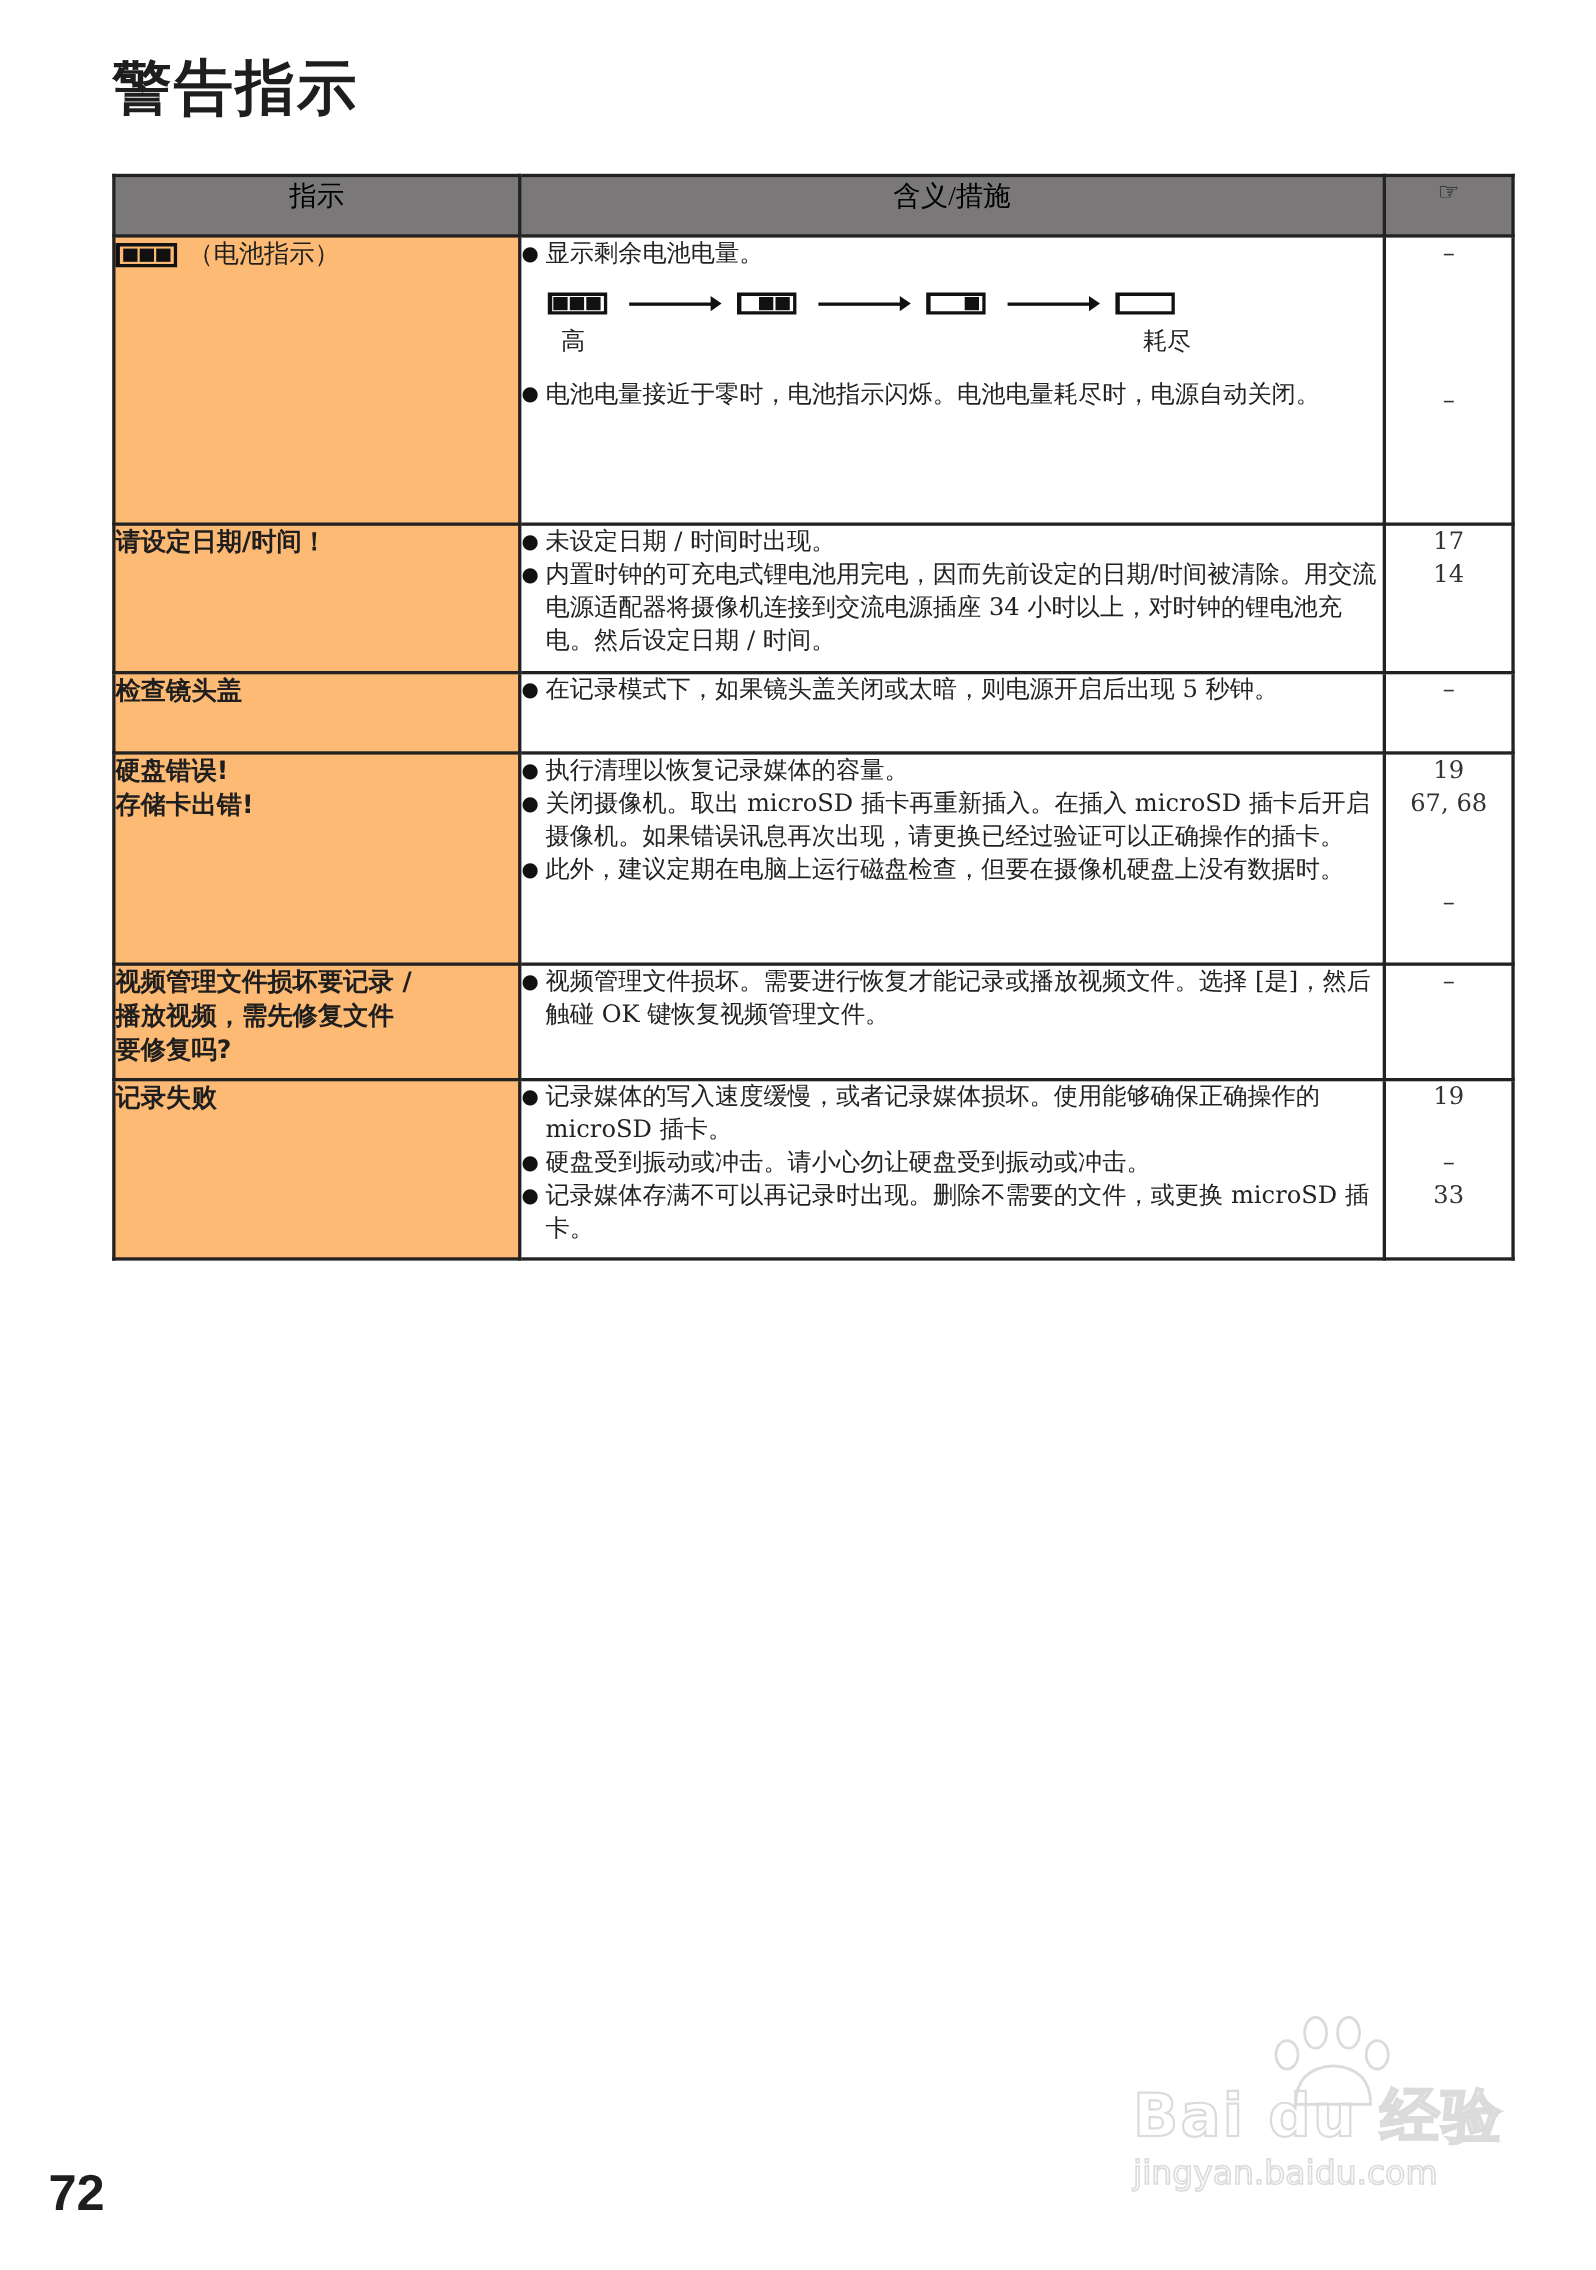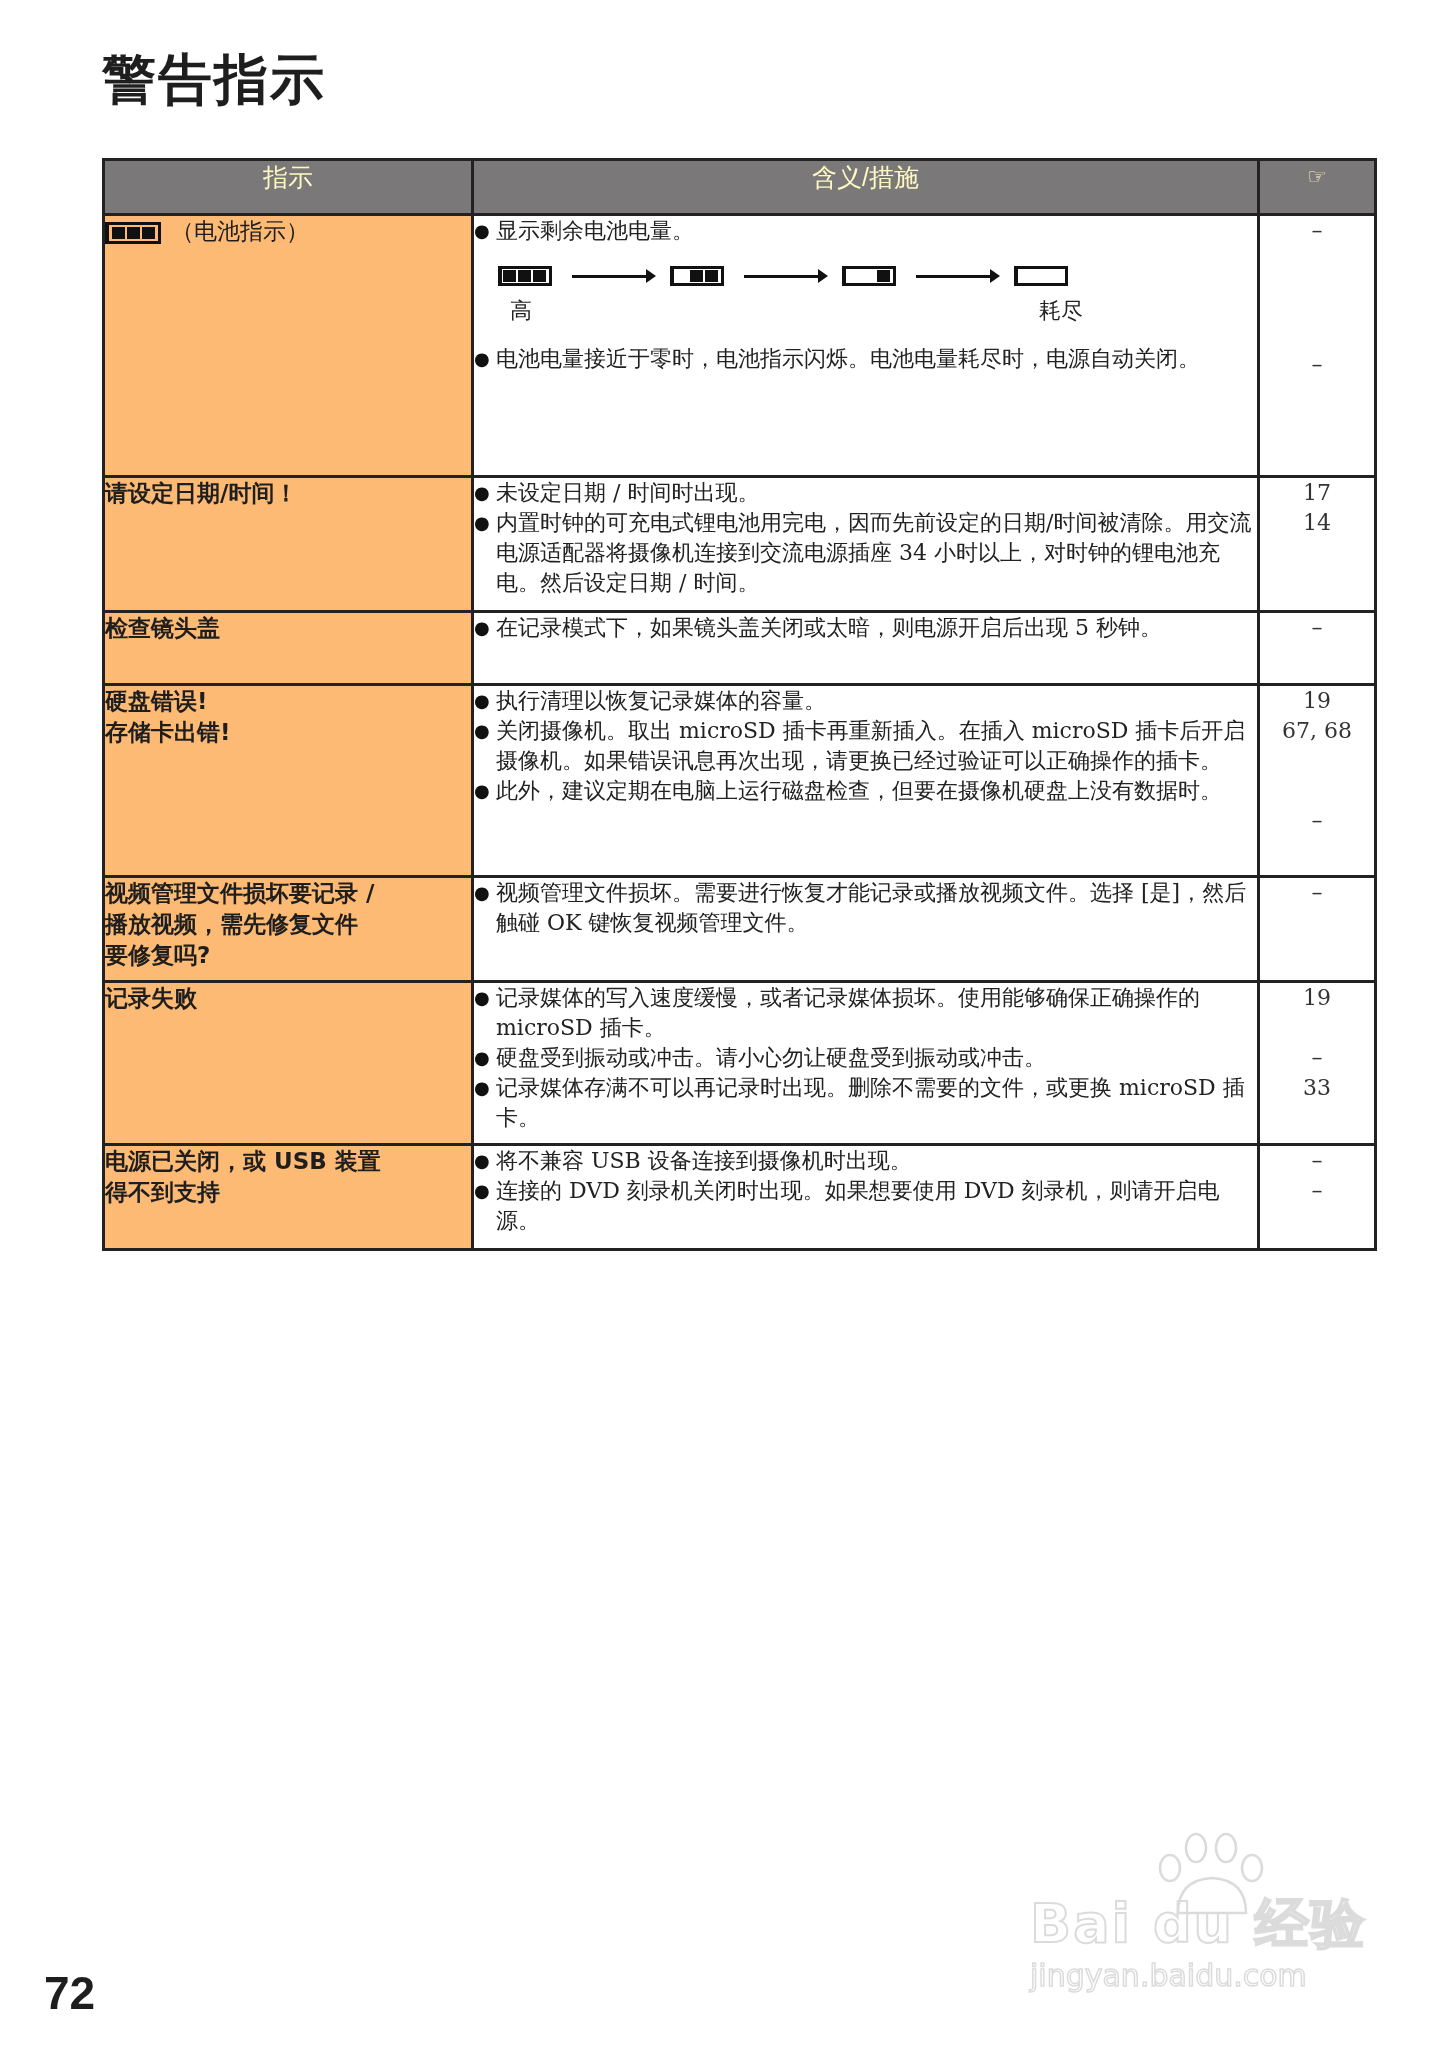--- a/index.html
+++ b/index.html
@@ -8,22 +8,22 @@
     position: absolute; left: 102px; top: 44px;
     font-family: "DejaVu Sans", sans-serif; font-size: 54px; font-weight: bold;
     letter-spacing: 2px; color: #1e1e1e;
   }
   table.warn {
     position: absolute; left: 102px; top: 158px;
     width: 1272px; border-collapse: collapse; table-layout: fixed;
   }
   table.warn td, table.warn th { border: 3px solid #222; vertical-align: top; padding: 0; }
   th.hd {
-    background: #7a7879; color: #fef9c3; height: 52px;
-    font-family: Liberation Sans, sans-serif; font-size: 25px; font-weight: normal;
+    background: #7a7879; color: #000000; height: 52px;
+    font-family: Liberation Serif, serif; font-size: 25px; font-weight: normal;
     text-align: center; vertical-align: middle;
   }
   td.ind {
     background: #fdba74; vertical-align: middle;
     font-family: "DejaVu Sans", sans-serif; font-size: 23px; line-height: 31px;
     padding: 0 14px 0 16px; color: #1e1e1e; font-weight: bold;
   }
   td.mean {
     font-family: "DejaVu Serif", serif; font-size: 22px; line-height: 30px;
     padding: 4px 14px 4px 12px; color: #222;
@@ -210,40 +210,20 @@
             <span class="txt">记录媒体存满不可以再记录时出现。删除不需要的文件，或更换 microSD 插卡。</span>
           </div>
       </td>
       <td class="ref">
         <div class="ref-line">19</div>
         <div class="ref-line" style="margin-top:30px">–</div>
         <div class="ref-line">33</div>
       </td>
     </tr>
 
-    <tr style="height:105px">
-      <td class="ind">
-        <div>电源已关闭，或 USB 装置</div>
-        <div>得不到支持</div>
-      </td>
-      <td class="mean">
-        <div class="bullet">
-            <span class="dot">●</span>
-            <span class="txt">将不兼容 USB 设备连接到摄像机时出现。</span>
-          </div>
-        <div class="bullet">
-            <span class="dot">●</span>
-            <span class="txt">连接的 DVD 刻录机关闭时出现。如果想要使用 DVD 刻录机，则请开启电源。</span>
-          </div>
-      </td>
-      <td class="ref">
-        <div class="ref-line">–</div>
-        <div class="ref-line">–</div>
-      </td>
-    </tr>
   </tbody>
 </table>
 
 <div class="watermark">
   <svg width="130" height="90" viewBox="0 0 130 90" style="position:absolute;left:118px;top:-20px">
     <g fill="none" stroke="#999" stroke-width="2.5">
       <ellipse cx="22" cy="40" rx="10" ry="13"></ellipse>
       <ellipse cx="48" cy="20" rx="10" ry="14"></ellipse>
       <ellipse cx="78" cy="20" rx="10" ry="14"></ellipse>
       <ellipse cx="104" cy="40" rx="10" ry="13"></ellipse>

